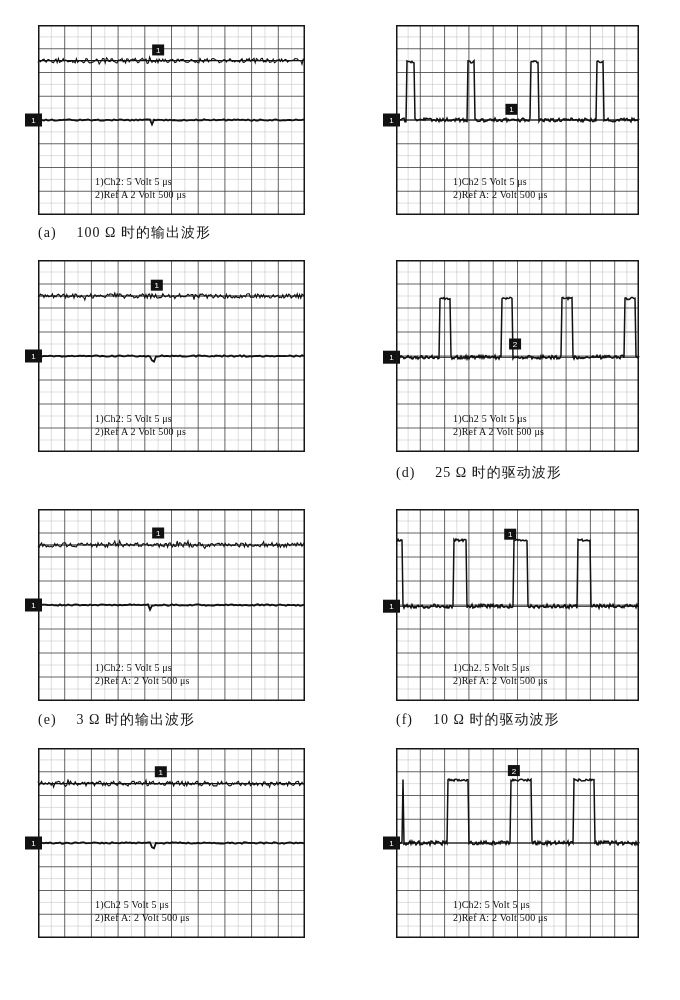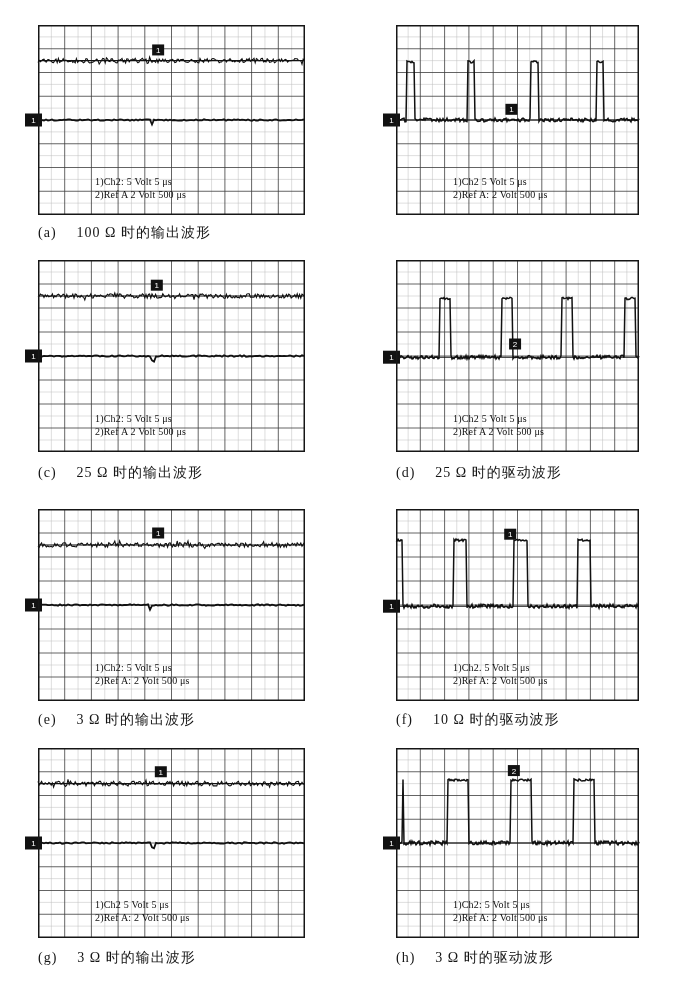--- a/index.html
+++ b/index.html
@@ -166,23 +166,20 @@
         <text x="118.815" y="28.200000000000003" font-size="8" fill="#ffffff" text-anchor="middle" font-family="Liberation Sans, sans-serif">1</text>
         <rect x="-13" y="89.5" width="17" height="13" fill="#111111"></rect>
         <text x="-4.5" y="99" font-size="8" fill="#ffffff" text-anchor="middle" font-family="Liberation Sans, sans-serif">1</text>
         <rect x="0.75" y="0.75" width="265.5" height="190.5" fill="none" stroke="#161616" stroke-width="1.5"></rect>
       </svg>
     <div class="readout">
       <div>1)Ch2: 5 Volt 5 μs</div>
       <div>2)Ref A  2 Volt 500 μs</div>
     </div>
   </div>
-  <div class="caption" style="left:38px;top:464px;width:267px">
-    <span class="cap-label">(c)</span><span>25 Ω 时的输出波形</span>
-  </div>
 
   <div class="panel" style="left:396px;top:260px;width:243px;height:192px">
     <svg class="scope-svg" width="243" height="192">
         <line x1="12.15" y1="0" x2="12.15" y2="192" stroke="#bdbdbd" stroke-width="0.5"></line>
         <line x1="36.45" y1="0" x2="36.45" y2="192" stroke="#bdbdbd" stroke-width="0.5"></line>
         <line x1="60.75" y1="0" x2="60.75" y2="192" stroke="#bdbdbd" stroke-width="0.5"></line>
         <line x1="85.05" y1="0" x2="85.05" y2="192" stroke="#bdbdbd" stroke-width="0.5"></line>
         <line x1="109.35000000000001" y1="0" x2="109.35000000000001" y2="192" stroke="#bdbdbd" stroke-width="0.5"></line>
         <line x1="133.65" y1="0" x2="133.65" y2="192" stroke="#bdbdbd" stroke-width="0.5"></line>
         <line x1="157.95000000000002" y1="0" x2="157.95000000000002" y2="192" stroke="#bdbdbd" stroke-width="0.5"></line>
@@ -380,23 +377,20 @@
         <text x="122.82" y="26.75" font-size="8" fill="#ffffff" text-anchor="middle" font-family="Liberation Sans, sans-serif">1</text>
         <rect x="-13" y="88.5" width="17" height="13" fill="#111111"></rect>
         <text x="-4.5" y="98" font-size="8" fill="#ffffff" text-anchor="middle" font-family="Liberation Sans, sans-serif">1</text>
         <rect x="0.75" y="0.75" width="265.5" height="188.5" fill="none" stroke="#161616" stroke-width="1.5"></rect>
       </svg>
     <div class="readout">
       <div>1)Ch2  5 Volt 5 μs</div>
       <div>2)Ref A: 2 Volt 500 μs</div>
     </div>
   </div>
-  <div class="caption" style="left:38px;top:949px;width:267px">
-    <span class="cap-label">(g)</span><span>3 Ω 时的输出波形</span>
-  </div>
 
   <div class="panel" style="left:396px;top:748px;width:243px;height:190px">
     <svg class="scope-svg" width="243" height="190">
         <line x1="12.15" y1="0" x2="12.15" y2="190" stroke="#bdbdbd" stroke-width="0.5"></line>
         <line x1="36.45" y1="0" x2="36.45" y2="190" stroke="#bdbdbd" stroke-width="0.5"></line>
         <line x1="60.75" y1="0" x2="60.75" y2="190" stroke="#bdbdbd" stroke-width="0.5"></line>
         <line x1="85.05" y1="0" x2="85.05" y2="190" stroke="#bdbdbd" stroke-width="0.5"></line>
         <line x1="109.35000000000001" y1="0" x2="109.35000000000001" y2="190" stroke="#bdbdbd" stroke-width="0.5"></line>
         <line x1="133.65" y1="0" x2="133.65" y2="190" stroke="#bdbdbd" stroke-width="0.5"></line>
         <line x1="157.95000000000002" y1="0" x2="157.95000000000002" y2="190" stroke="#bdbdbd" stroke-width="0.5"></line>
@@ -433,17 +427,14 @@
         <text x="117.85499999999999" y="25.5625" font-size="8" fill="#ffffff" text-anchor="middle" font-family="Liberation Sans, sans-serif">2</text>
         <rect x="-13" y="88.5" width="17" height="13" fill="#111111"></rect>
         <text x="-4.5" y="98" font-size="8" fill="#ffffff" text-anchor="middle" font-family="Liberation Sans, sans-serif">1</text>
         <rect x="0.75" y="0.75" width="241.5" height="188.5" fill="none" stroke="#161616" stroke-width="1.5"></rect>
       </svg>
     <div class="readout">
       <div>1)Ch2: 5 Volt 5 μs</div>
       <div>2)Ref A: 2 Volt 500 μs</div>
     </div>
   </div>
-  <div class="caption" style="left:396px;top:949px;width:243px">
-    <span class="cap-label">(h)</span><span>3 Ω 时的驱动波形</span>
-  </div>
 
 </div>
 
 </body></html>

